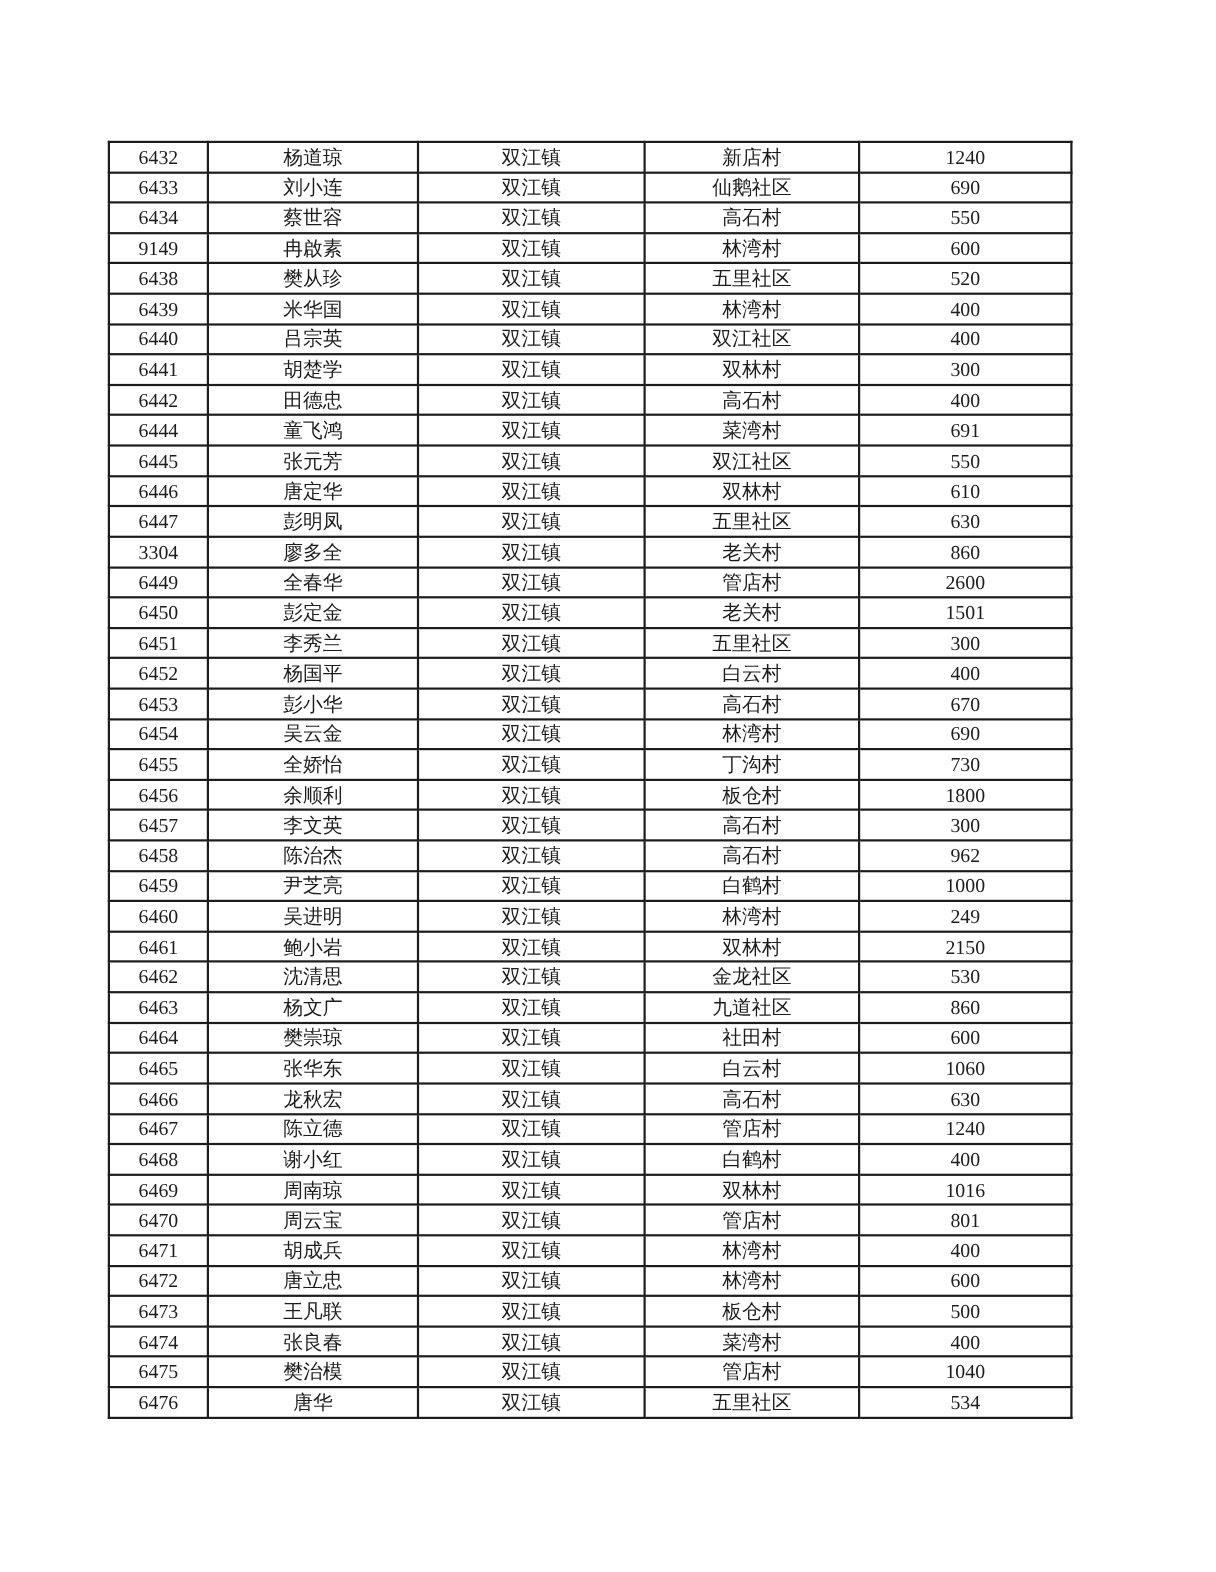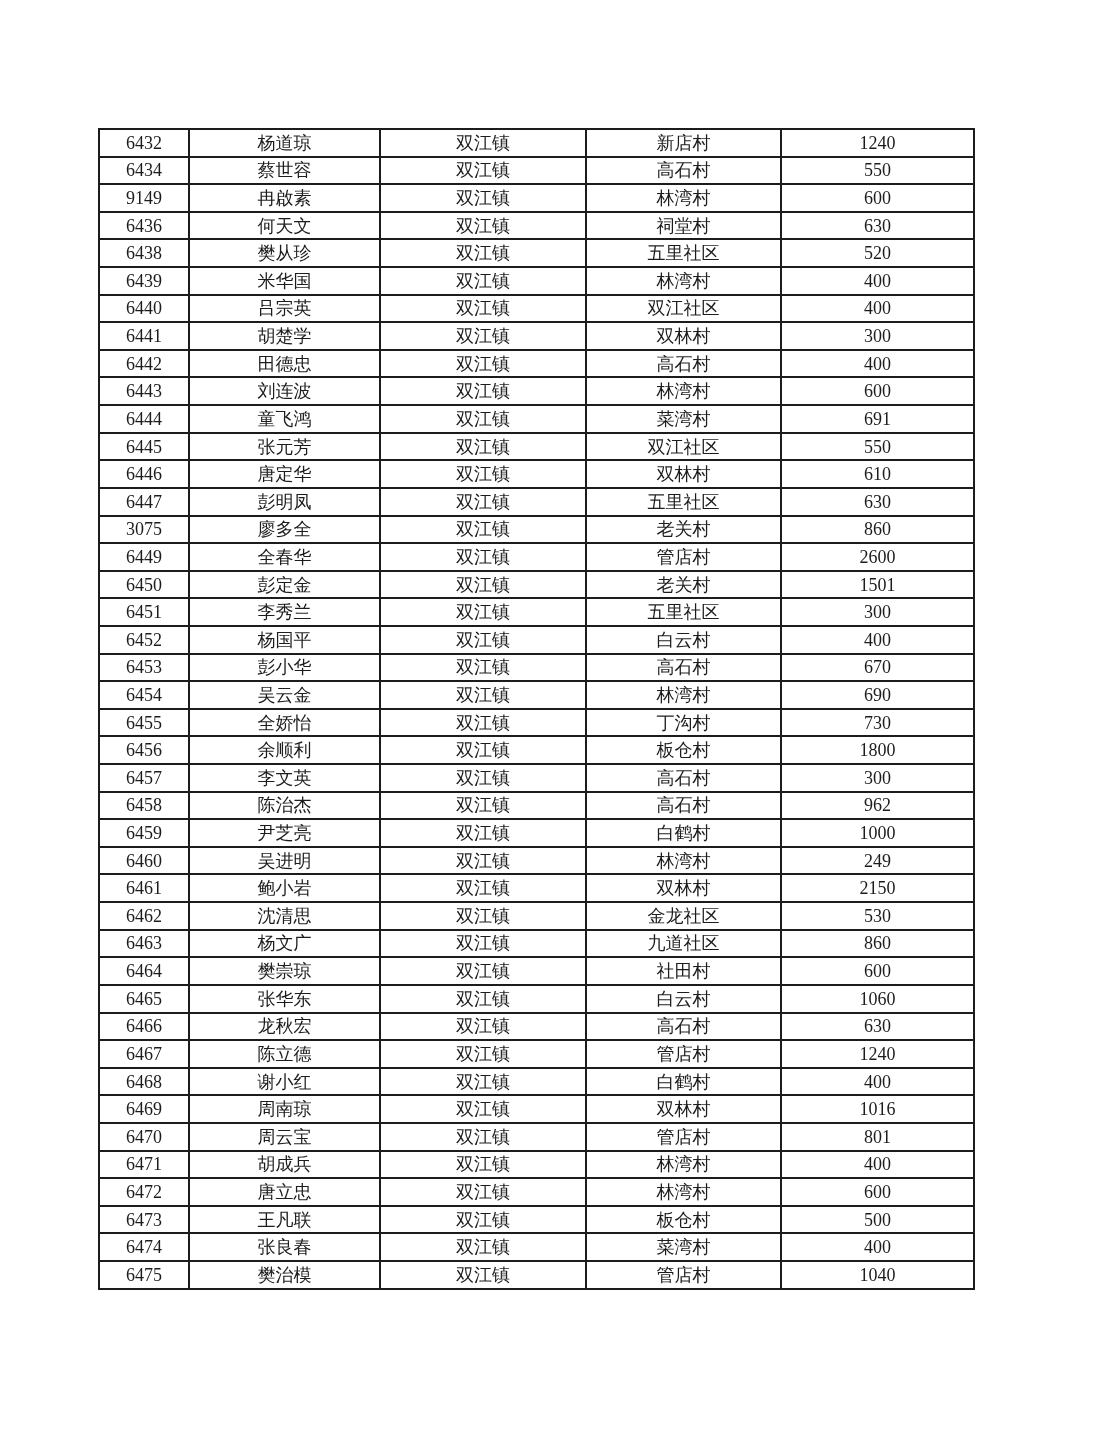--- a/index.html
+++ b/index.html
@@ -60,41 +60,41 @@
     </colgroup>
     <tbody>
         <tr>
     <td>6432</td>
     <td>杨道琼</td>
     <td>双江镇</td>
     <td>新店村</td>
     <td>1240</td>
   </tr>
         <tr>
+    <td>6433</td>
+    <td>刘小连</td>
+    <td>双江镇</td>
+    <td>仙鹅社区</td>
+    <td>690</td>
+  </tr>
+        <tr>
     <td>6434</td>
     <td>蔡世容</td>
     <td>双江镇</td>
     <td>高石村</td>
     <td>550</td>
   </tr>
         <tr>
     <td>9149</td>
     <td>冉啟素</td>
     <td>双江镇</td>
     <td>林湾村</td>
     <td>600</td>
   </tr>
         <tr>
-    <td>6436</td>
-    <td>何天文</td>
-    <td>双江镇</td>
-    <td>祠堂村</td>
-    <td>630</td>
-  </tr>
-        <tr>
     <td>6438</td>
     <td>樊从珍</td>
     <td>双江镇</td>
     <td>五里社区</td>
     <td>520</td>
   </tr>
         <tr>
     <td>6439</td>
     <td>米华国</td>
     <td>双江镇</td>
@@ -116,27 +116,20 @@
     <td>300</td>
   </tr>
         <tr>
     <td>6442</td>
     <td>田德忠</td>
     <td>双江镇</td>
     <td>高石村</td>
     <td>400</td>
   </tr>
         <tr>
-    <td>6443</td>
-    <td>刘连波</td>
-    <td>双江镇</td>
-    <td>林湾村</td>
-    <td>600</td>
-  </tr>
-        <tr>
     <td>6444</td>
     <td>童飞鸿</td>
     <td>双江镇</td>
     <td>菜湾村</td>
     <td>691</td>
   </tr>
         <tr>
     <td>6445</td>
     <td>张元芳</td>
     <td>双江镇</td>
@@ -151,21 +144,21 @@
     <td>610</td>
   </tr>
         <tr>
     <td>6447</td>
     <td>彭明凤</td>
     <td>双江镇</td>
     <td>五里社区</td>
     <td>630</td>
   </tr>
         <tr>
-    <td>3075</td>
+    <td>3304</td>
     <td>廖多全</td>
     <td>双江镇</td>
     <td>老关村</td>
     <td>860</td>
   </tr>
         <tr>
     <td>6449</td>
     <td>全春华</td>
     <td>双江镇</td>
     <td>管店村</td>
@@ -345,16 +338,23 @@
     <td>双江镇</td>
     <td>菜湾村</td>
     <td>400</td>
   </tr>
         <tr>
     <td>6475</td>
     <td>樊治模</td>
     <td>双江镇</td>
     <td>管店村</td>
     <td>1040</td>
+  </tr>
+        <tr>
+    <td>6476</td>
+    <td>唐华</td>
+    <td>双江镇</td>
+    <td>五里社区</td>
+    <td>534</td>
   </tr>
       </tbody>
   </table>
 </div>
 
 </body></html>

